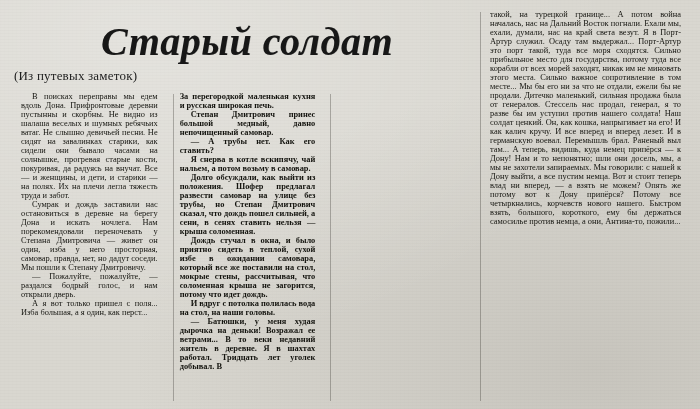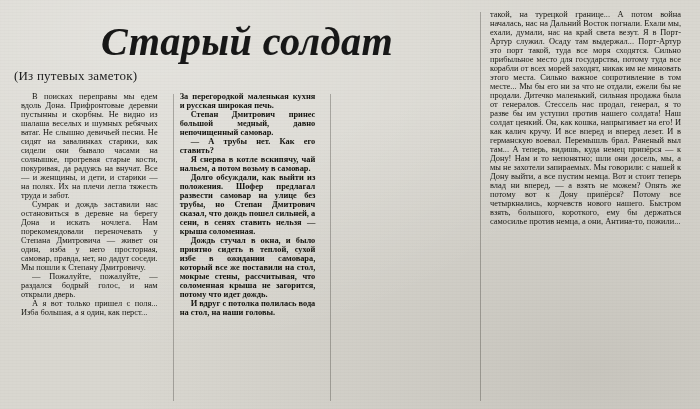--- a/index.html
+++ b/index.html
@@ -141,20 +141,21 @@
         </div>
 
         <div class="col c2">
           <p class="noind">За перегородкой маленькая кухня и русская широкая печь.</p>
           <p>Степан Дмитрович принес большой медный, давно непочищенный самовар.</p>
           <p>— А трубы нет. Как его ставить?</p>
           <p>Я снерва в котле вскипячу, чай нальем, а потом возьму в самовар.</p>
           <p>Долго обсуждали, как выйти из положения. Шофер предлагал развести самовар на улице без трубы, но Степан Дмитрович сказал, что дождь пошел сильней, а сени, в сенях ставить нельзя — крыша соломенная.</p>
           <p>Дождь стучал в окна, и было приятно сидеть в теплой, сухой избе в ожидании самовара, который все же поставили на стол, мокрые стены, рассчитывая, что соломенная крыша не загорится, потому что идет дождь.</p>
           <p>И вдруг с потолка полилась вода на стол, на наши головы.</p>
+          <p>— Батюшки, у меня худая дырочка на деньки! Возражал ее ветрами... В то веки недавний житель в деревне. Я в шахтах работал. Тридцать лет уголек добывал. В</p>
         </div>
 
         <div class="col c3">
         </div>
 
       </div>
     </div>
 
     <div class="rightcol-wrap">
       <div class="col c4">

